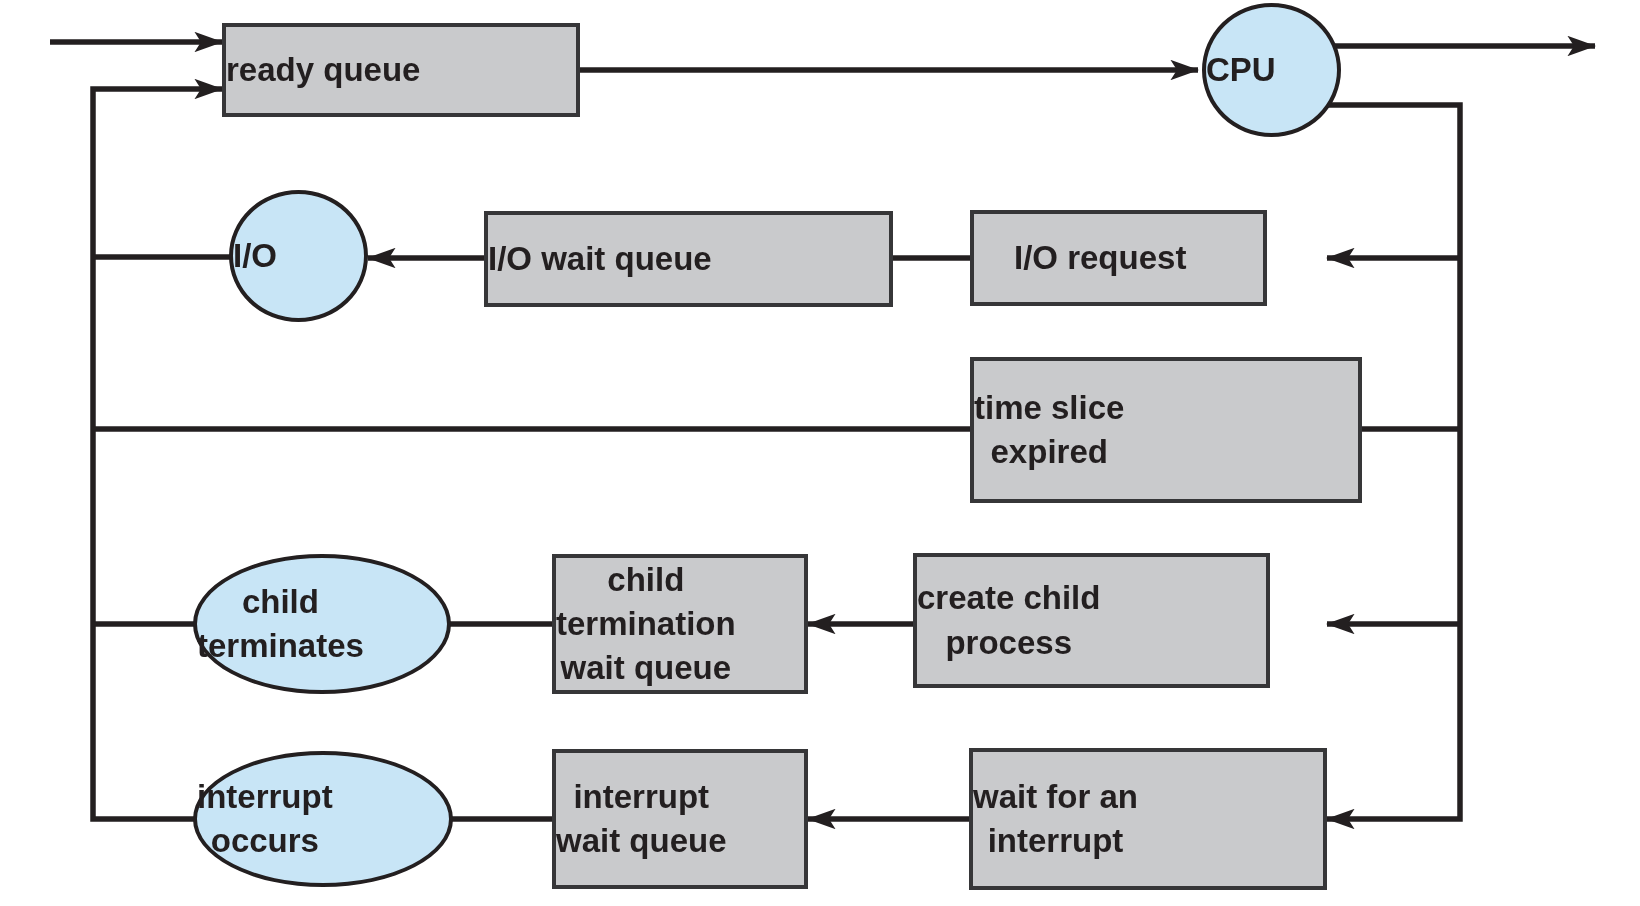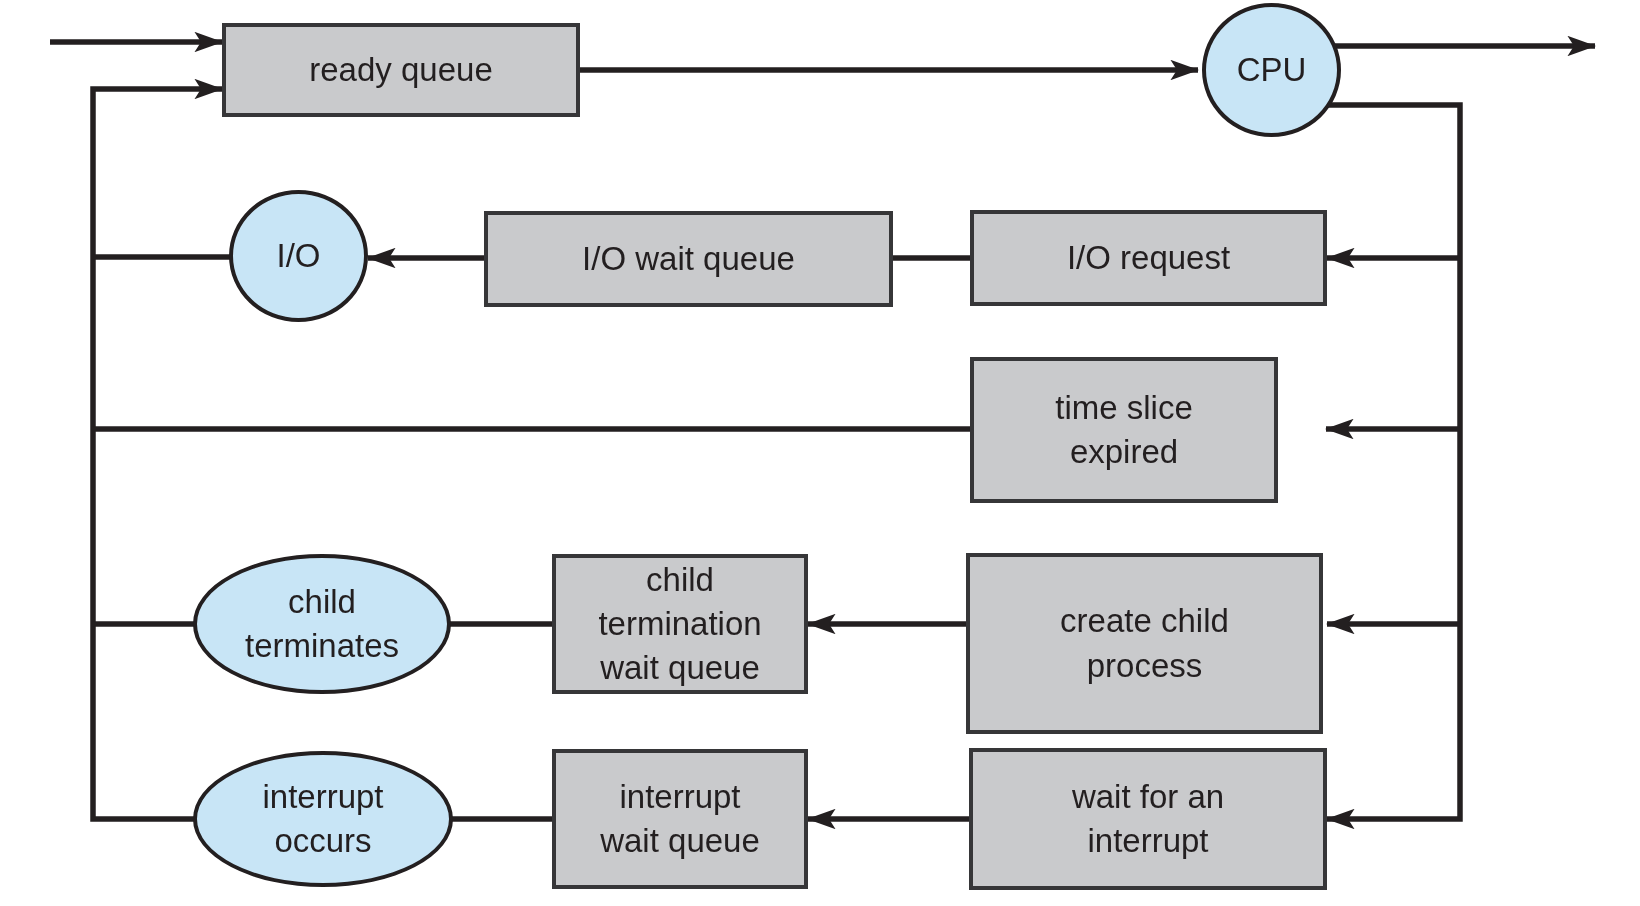--- a/index.html
+++ b/index.html
@@ -34,23 +34,23 @@
   }
   .edges marker path{
     stroke:none;
     fill:var(--line);
   }
   .node{
     position:absolute;
     z-index:2;
     display:flex;
     align-items:center;
-    justify-content:center;
     text-align:center;
     box-sizing:border-box;
+    font-weight:bold;
   }
   .rect-node{
     background:var(--queue-fill);
     border:4px solid var(--box-border);
   }
   .ellipse-node{
     background:var(--event-fill);
     border:4px solid var(--line);
     border-radius:50%;
   }
@@ -101,41 +101,41 @@
   </div>
 
   <div class="node ellipse-node" style="left:229px;top:190px;width:139px;height:132px;">
     <span class="node-label">I/O</span>
   </div>
 
   <div class="node rect-node" style="left:484px;top:211px;width:409px;height:96px;">
     <span class="node-label">I/O wait queue</span>
   </div>
 
-  <div class="node rect-node" style="left:970px;top:210px;width:357px;height:96px;">
+  <div class="node rect-node" style="left:970px;top:210px;width:297px;height:96px;padding-left:40px;">
     <span class="node-label">I/O request</span>
   </div>
 
-  <div class="node rect-node" style="left:970px;top:357px;width:308px;height:146px;">
+  <div class="node rect-node" style="left:970px;top:357px;width:392px;height:146px;">
     <span class="node-label">time slice
 expired</span>
   </div>
 
   <div class="node ellipse-node" style="left:193px;top:554px;width:258px;height:140px;">
     <span class="node-label">child
 terminates</span>
   </div>
 
   <div class="node rect-node" style="left:552px;top:554px;width:256px;height:140px;">
     <span class="node-label">child
 termination
 wait queue</span>
   </div>
 
-  <div class="node rect-node" style="left:966px;top:553px;width:357px;height:181px;">
+  <div class="node rect-node" style="left:913px;top:553px;width:357px;height:135px;">
     <span class="node-label">create child
 process</span>
   </div>
 
   <div class="node ellipse-node" style="left:193px;top:751px;width:260px;height:136px;">
     <span class="node-label">interrupt
 occurs</span>
   </div>
 
   <div class="node rect-node" style="left:552px;top:749px;width:256px;height:140px;">

